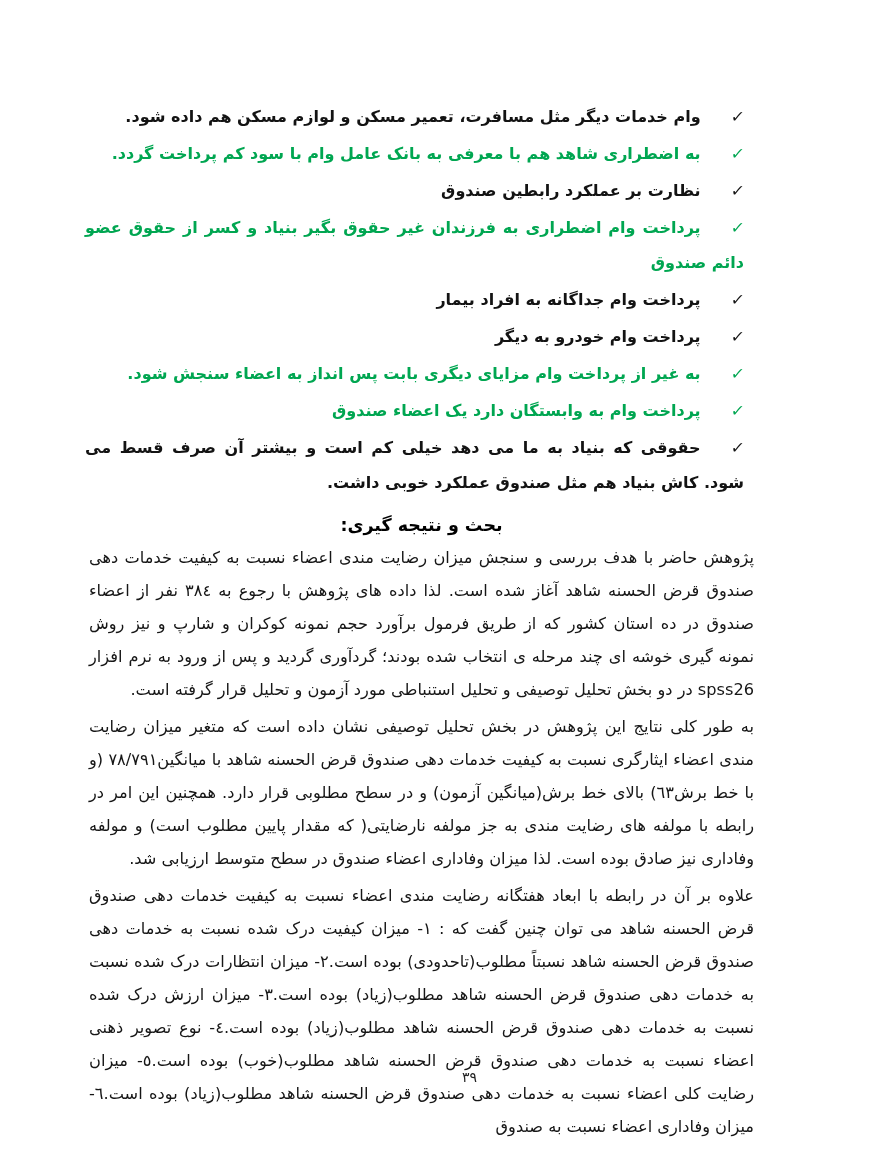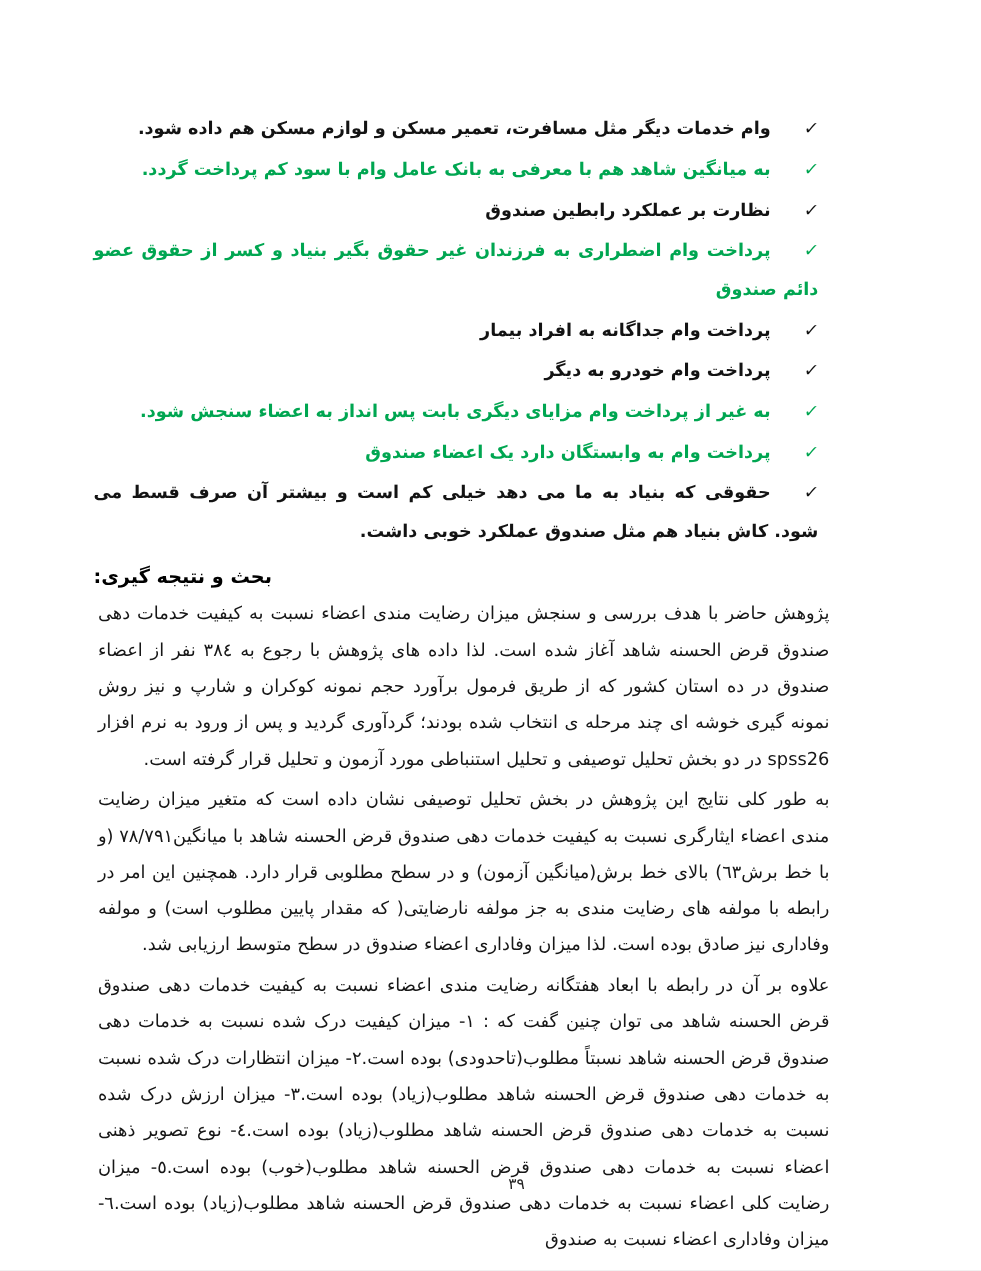--- a/index.html
+++ b/index.html
@@ -44,21 +44,21 @@
     display: inline-block;
     font-style: italic;
     font-weight: bold;
     margin-left: 30px;
     transform: skewX(-8deg);
   }
   h2.section-heading {
     font-size: 17.5px;
     font-weight: bold;
     margin: 15px 0 6px 0;
-    text-align: left;
+    text-align: center;
     color: #000000;
   }
   p.body-para {
     font-size: 16.2px;
     line-height: 33px;
     margin: 4px;
     text-align: justify;
     text-align-last: right;
     color: #161616;
   }
@@ -74,21 +74,21 @@
   }
 </style>
 </head>
 <body>
 
 <div class="page">
   <div class="content">
 
     <ul class="checklist">
       <li data-color="black"><span class="check">✓</span><span>وام خدمات دیگر مثل مسافرت، تعمیر مسکن و لوازم مسکن هم داده شود.</span></li>
-      <li data-color="green"><span class="check">✓</span><span>به میانگین شاهد هم با معرفی به بانک عامل وام با سود کم پرداخت گردد.</span></li>
+      <li data-color="green"><span class="check">✓</span><span>به اضطراری شاهد هم با معرفی به بانک عامل وام با سود کم پرداخت گردد.</span></li>
       <li data-color="black"><span class="check">✓</span><span>نظارت بر عملکرد رابطین صندوق</span></li>
       <li data-color="green"><span class="check">✓</span><span>پرداخت وام اضطراری به فرزندان غیر حقوق بگیر بنیاد و کسر از حقوق عضو دائم صندوق</span></li>
       <li data-color="black"><span class="check">✓</span><span>پرداخت وام جداگانه به افراد بیمار</span></li>
       <li data-color="black"><span class="check">✓</span><span>پرداخت وام خودرو به دیگر</span></li>
       <li data-color="green"><span class="check">✓</span><span>به غیر از پرداخت وام مزایای دیگری بابت پس انداز به اعضاء سنجش شود.</span></li>
       <li data-color="green"><span class="check">✓</span><span>پرداخت وام به وابستگان دارد یک اعضاء صندوق</span></li>
       <li data-color="black"><span class="check">✓</span><span>حقوقی که بنیاد به ما می دهد خیلی کم است و بیشتر آن صرف قسط می شود. کاش بنیاد هم مثل صندوق عملکرد خوبی داشت.</span></li>
     </ul>
 
     <h2 class="section-heading">بحث و نتیجه گیری:</h2>

